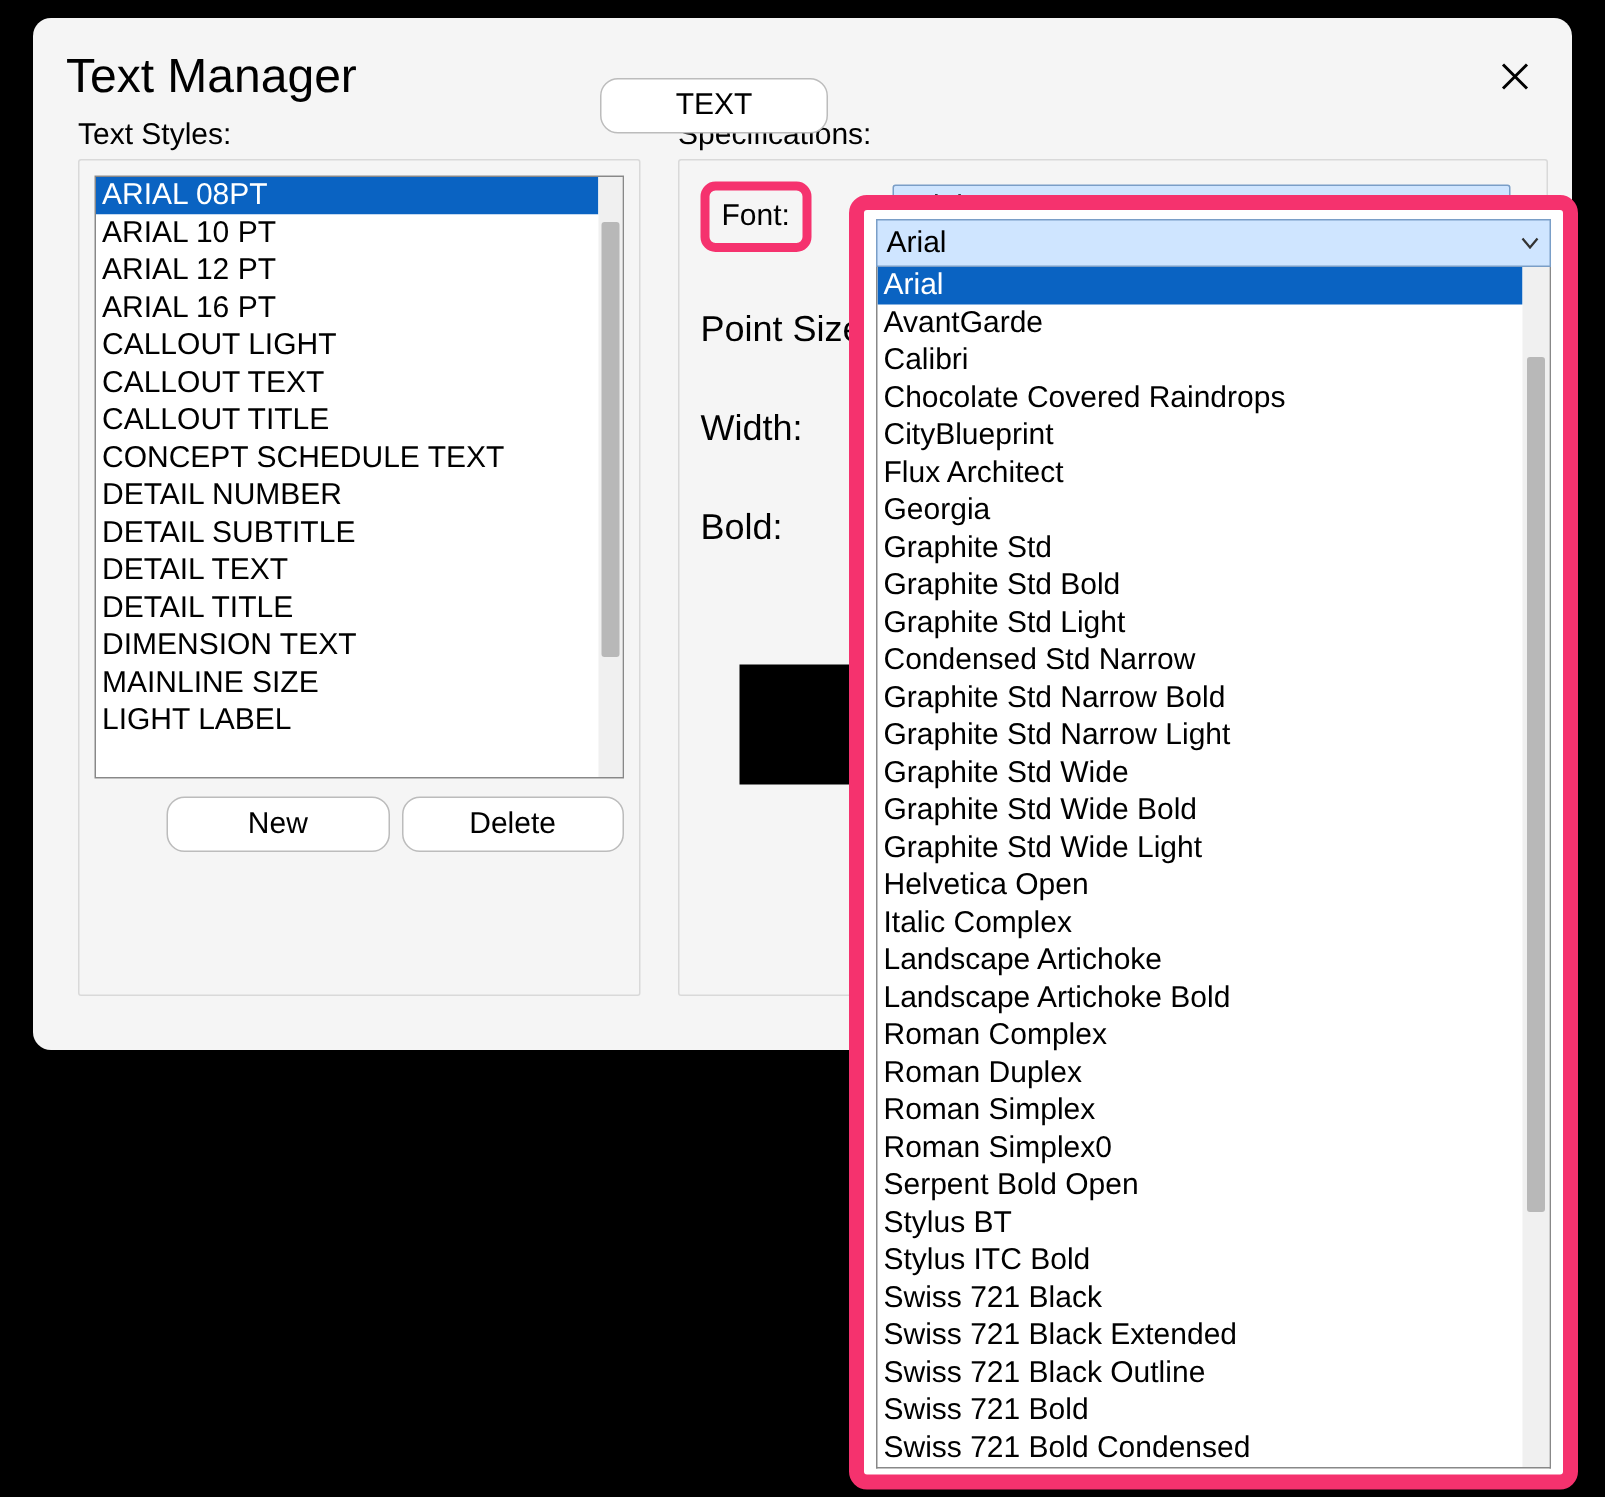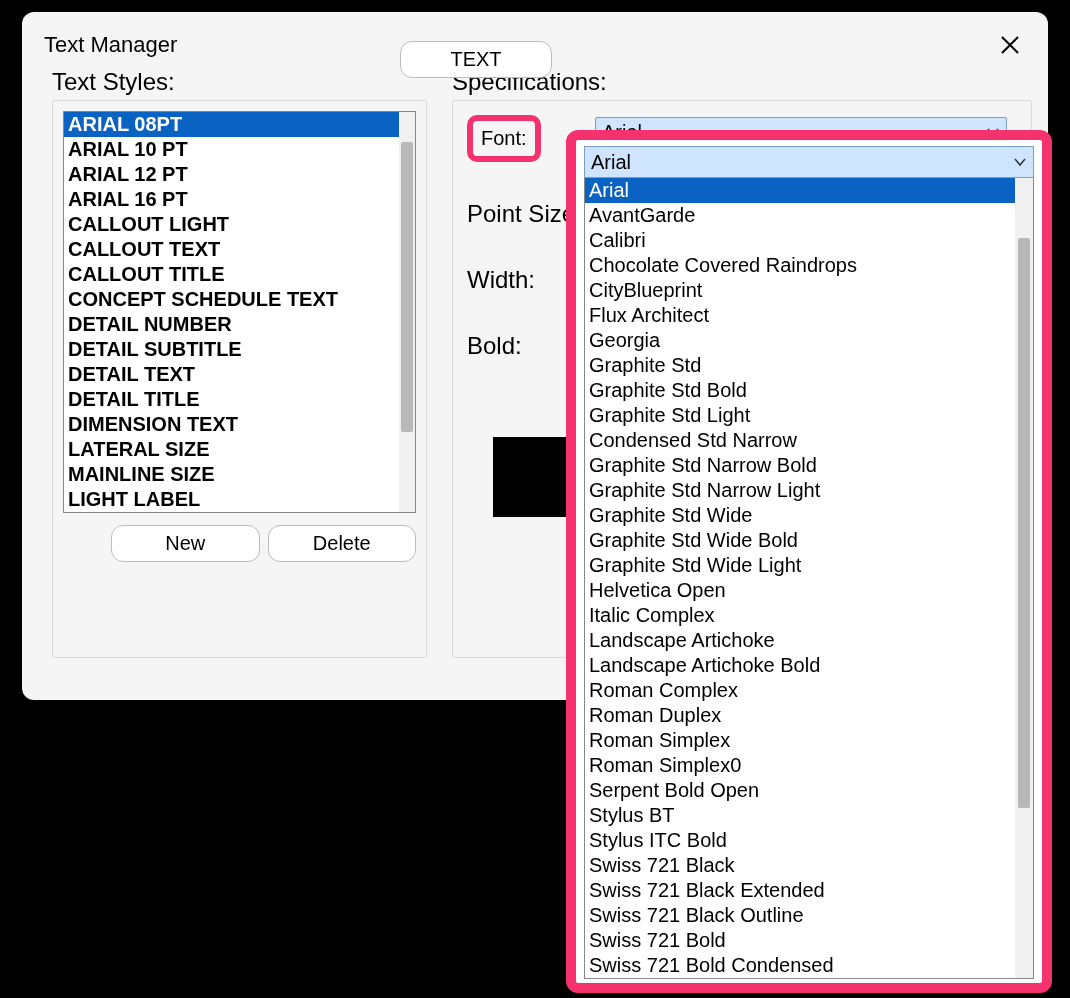--- a/index.html
+++ b/index.html
@@ -23,29 +23,29 @@
     border-radius: 12px;
     box-shadow: 0 2px 10px rgba(0,0,0,0.4);
   }
   .titlebar {
     display: flex;
     align-items: center;
     justify-content: space-between;
     padding: 20px 26px 10px 22px;
   }
   .titlebar .title {
-    font-size: 22px;
+    font-size: 32px;
   }
   .close-icon svg { display:block; }
   .content {
     position: relative;
     padding: 8px 20px 20px 30px;
   }
   .panel-label {
-    font-size: 24px;
+    font-size: 20px;
     margin-bottom: 4px;
     display:block;
   }
   .left-panel {
     position: absolute;
     left: 30px;
     top: 0;
     width: 375px;
   }
   .styles-box {
@@ -60,21 +60,20 @@
     background: #fff;
     border: 1px solid #888;
     height: 400px;
     overflow: hidden;
     position: relative;
   }
   .styles-list-inner {
     position:absolute;
     left:0; top:0; right:16px;
     overflow:hidden;
-    font-weight:bold;
   }
   .style-item {
     padding: 0 4px;
     font-size: 20px;
     line-height: 25px;
     white-space: nowrap;
     cursor: default;
     background:#fff;
   }
   .style-item.selected {
@@ -271,21 +270,20 @@
               <div class="style-item">ARIAL 16 PT</div>
               <div class="style-item">CALLOUT LIGHT</div>
               <div class="style-item">CALLOUT TEXT</div>
               <div class="style-item">CALLOUT TITLE</div>
               <div class="style-item">CONCEPT SCHEDULE TEXT</div>
               <div class="style-item">DETAIL NUMBER</div>
               <div class="style-item">DETAIL SUBTITLE</div>
               <div class="style-item">DETAIL TEXT</div>
               <div class="style-item">DETAIL TITLE</div>
               <div class="style-item">DIMENSION TEXT</div>
-              <div class="style-item">LATERAL SIZE</div>
               <div class="style-item">MAINLINE SIZE</div>
               <div class="style-item">LIGHT LABEL</div>
             </div>
           <div class="styles-scrollbar">
             <div class="thumb"></div>
           </div>
         </div>
         <div class="btn-row">
           <div class="btn">New</div>
           <div class="btn">Delete</div>

